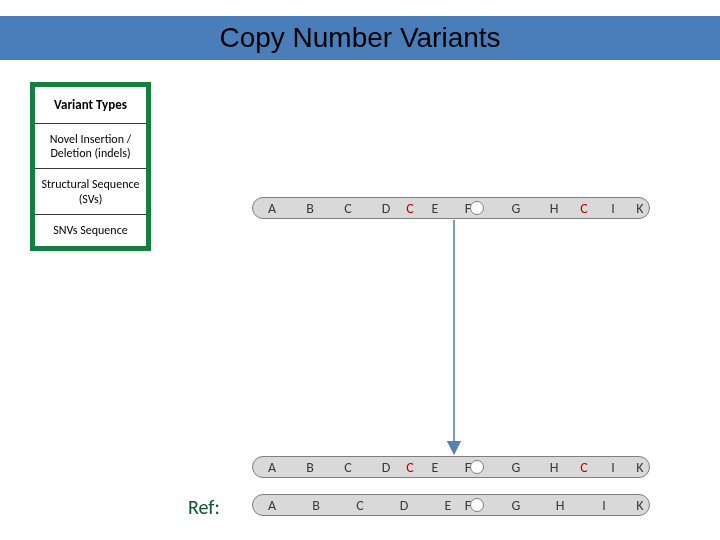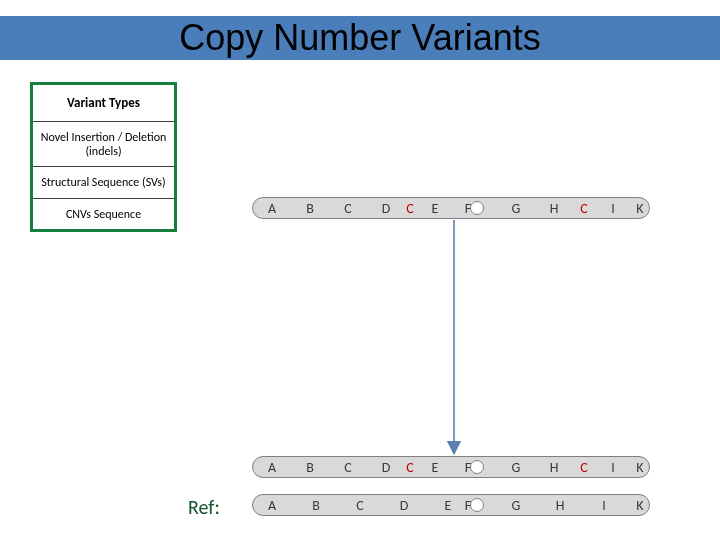--- a/index.html
+++ b/index.html
@@ -1,24 +1,24 @@
 <!DOCTYPE html>
 <html><head>
 <meta charset="utf-8">
 <style>
   * { box-sizing: border-box; margin: 0; padding: 0; }
   html, body { width: 720px; height: 540px; font-family: Calibri, Arial, sans-serif; background: #fff; overflow: hidden; }
   .title-bar {
     position: absolute; left: 0; top: 16px; width: 720px; height: 44px;
     background: #4a7ebb; display: flex; align-items: center; justify-content: center;
   }
-  .title-bar span { color: #000; font-size: 36px; font-family: Arial, sans-serif; }
+  .title-bar span { color: #000; font-size: 28px; font-family: Arial, sans-serif; }
   .sidebar {
-    position: absolute; left: 30px; top: 82px; width: 147px;
-    border: 3px solid #15803d;
+    position: absolute; left: 30px; top: 82px; width: 121px;
+    border: 5px solid #15803d;
   }
   .sidebar-item {
     border-bottom: 1px solid #3a3a3a; padding: 8px 6px; text-align: center;
     font-size: 12px; line-height: 1.2; color: #000;
   }
   .sidebar-item:last-child { border-bottom: none; }
   .sidebar-item.header { font-weight: bold; padding: 10px 6px; font-size: 13px; }
   .chromosome {
     position: absolute; height: 22px; border-radius: 11px;
     background: #d9d9d9; border: 1.5px solid #7f7f7f;
@@ -44,21 +44,21 @@
 <body>
 
 <div class="title-bar">
   <span>Copy Number Variants</span>
 </div>
 
 <div class="sidebar">
   <div class="sidebar-item header">Variant Types</div>
   <div class="sidebar-item">Novel Insertion / Deletion (indels)</div>
   <div class="sidebar-item">Structural Sequence (SVs)</div>
-  <div class="sidebar-item">CNVs Sequence</div>
+  <div class="sidebar-item">SNVs Sequence</div>
 </div>
 
 <div id="chrom-top" class="chromosome" style="left:252px; top:197px; width:398px;">
   <div class="centromere" style="left:217px;"></div>
 <span class="band" style="left: 10px;">A</span>
     <span class="band" style="left: 48px;">B</span>
     <span class="band" style="left: 86px;">C</span>
     <span class="band" style="left: 124px;">D</span>
     <span class="band red" style="left: 148px;">C</span>
     <span class="band" style="left: 173px;">E</span>

